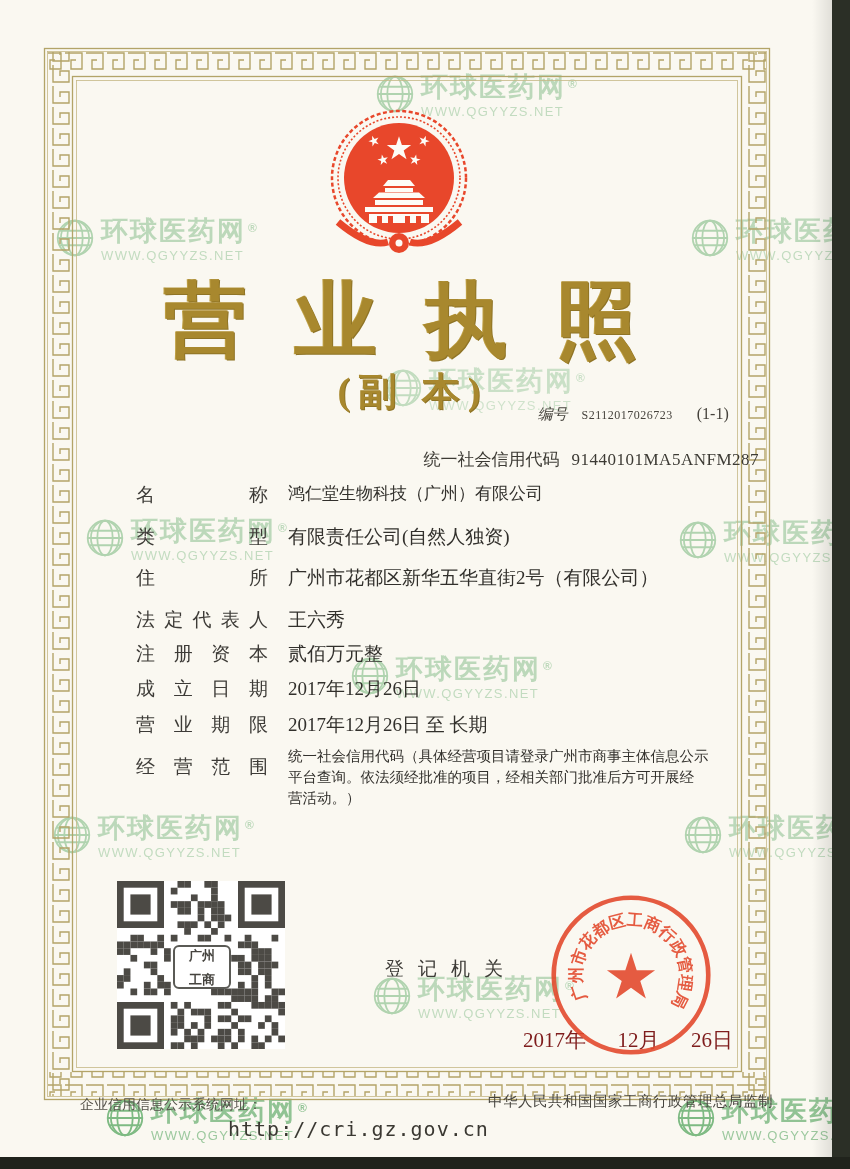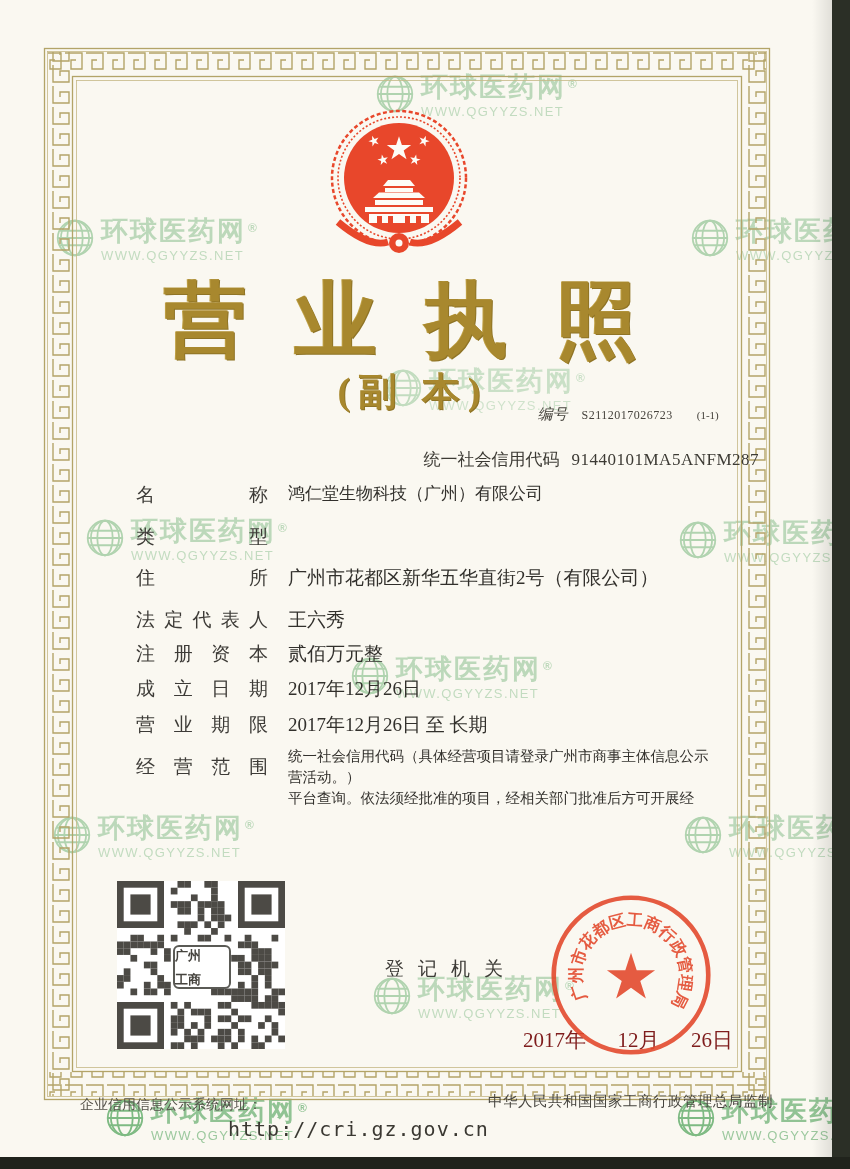--- a/index.html
+++ b/index.html
@@ -20,32 +20,32 @@
   .content{position:absolute;left:0;top:0;width:100%;height:100%;z-index:3;padding-left:32px;}
   .emblem{position:absolute;left:324px;top:106px;width:150px;height:162px;}
   .main-title{position:absolute;left:0px;top:266px;width:816px;text-align:center;
         font-size:82px;font-weight:bold;letter-spacing:14px;color:#a8882e;
         text-shadow:1px 1px 0 #8f7426, -1px 0 0 #bfa045;white-space:pre;}
   .sub-title{position:absolute;left:0px;top:366px;width:826px;text-align:center;
         font-size:38px;font-weight:bold;letter-spacing:8px;color:#a8882e;text-shadow:1px 1px 0 #8f7426;white-space:pre;}
   .serial-line{position:absolute;left:515px;top:388px;font-size:15px;color:#45423c;white-space:pre;}
   .serial-label{margin-right:14px;font-style:italic;}
   .serial-value{font-size:12px;letter-spacing:.5px;margin-right:24px;}
-  .serial-copy{font-size:11px;}
+  .serial-copy{font-size:16px;}
   .credit-line{position:absolute;left:398px;top:428px;font-size:17px;color:#3c3a34;white-space:pre;}
   .credit-value{margin-left:12px;letter-spacing:.5px;}
   .frow{position:absolute;left:136px;display:flex;align-items:flex-start;}
   .flabel{width:132px;display:flex;justify-content:space-between;font-size:19px;color:#3d3b37;flex:0 0 auto;}
   .fvalue{margin-left:20px;font-size:19px;color:#32302c;white-space:nowrap;}
   .fvalue.big{font-size:17px;}
   .scope-lines{margin-left:20px;font-size:14.5px;line-height:21px;color:#32302c;}
   
   .qr{position:absolute;left:117px;top:881px;width:168px;height:168px;}
   .qr-label{position:absolute;left:173px;top:945px;width:54px;height:40px;background:#fff;border:2px solid #5a5a55;
-        border-radius:6px;display:flex;flex-direction:column;align-items:flex-start;justify-content:center;
+        border-radius:6px;display:flex;flex-direction:column;align-items:center;justify-content:center;
         font-size:13px;font-weight:bold;color:#46443f;line-height:15px;gap:9px;}
   .reg-label{position:absolute;left:385px;top:956px;width:118px;display:flex;justify-content:space-between;
         font-size:19px;color:#3d3b37;}
   .reg-date{position:absolute;left:523px;top:1026px;font-size:21px;color:#7f1d1d;white-space:pre;z-index:3;text-align:right;}
   .seal{position:absolute;left:546px;top:890px;width:170px;height:170px;z-index:4;opacity:.9;}
   
   .footer-left-label{position:absolute;left:80px;top:1096px;font-size:14px;color:#55524a;}
   .footer-url{position:absolute;left:228px;top:1117px;font-size:20px;color:#3a3832;
         font-family:"DejaVu Sans Mono","Liberation Mono",monospace;letter-spacing:1px;}
   .footer-right{position:absolute;left:488px;top:1092px;font-size:14.5px;color:#46443e;letter-spacing:.5px;}
@@ -272,20 +272,21 @@
           <span>名</span>
           <span>称</span>
         </div>
       <div class="fvalue big">鸿仁堂生物科技（广州）有限公司</div>
     </div>
     <div class="frow" style="top:524px">
       <div class="flabel">
           <span>类</span>
           <span>型</span>
         </div>
+      <div class="fvalue">有限责任公司(自然人独资)</div>
     </div>
     <div class="frow" style="top:565px">
       <div class="flabel">
           <span>住</span>
           <span>所</span>
         </div>
       <div class="fvalue">广州市花都区新华五华直街2号（有限公司）</div>
     </div>
     <div class="frow" style="top:607px">
       <div class="flabel">
@@ -326,22 +327,22 @@
     </div>
     <div class="frow" style="top:746px">
       <div class="flabel" style="margin-top:8px">
           <span>经</span>
           <span>营</span>
           <span>范</span>
           <span>围</span>
         </div>
       <div class="scope-lines">
         <div>统一社会信用代码（具体经营项目请登录广州市商事主体信息公示</div>
+        <div>平台查询。依法须经批准的项目，经相关部门批准后方可开展经</div>
         <div>营活动。）</div>
-        <div>平台查询。依法须经批准的项目，经相关部门批准后方可开展经</div>
       </div>
     </div>
 
     <svg class="qr" viewBox="0 0 168 168">
       <rect x="0" y="0" width="168" height="168" fill="#ffffff"></rect>
       <g id="qr-cells" fill="#4c4a45">
           <rect x="60.48" y="0.00" width="6.72" height="6.72"></rect>
           <rect x="67.20" y="0.00" width="6.72" height="6.72"></rect>
           <rect x="87.36" y="0.00" width="6.72" height="6.72"></rect>
           <rect x="94.08" y="0.00" width="6.72" height="6.72"></rect>

